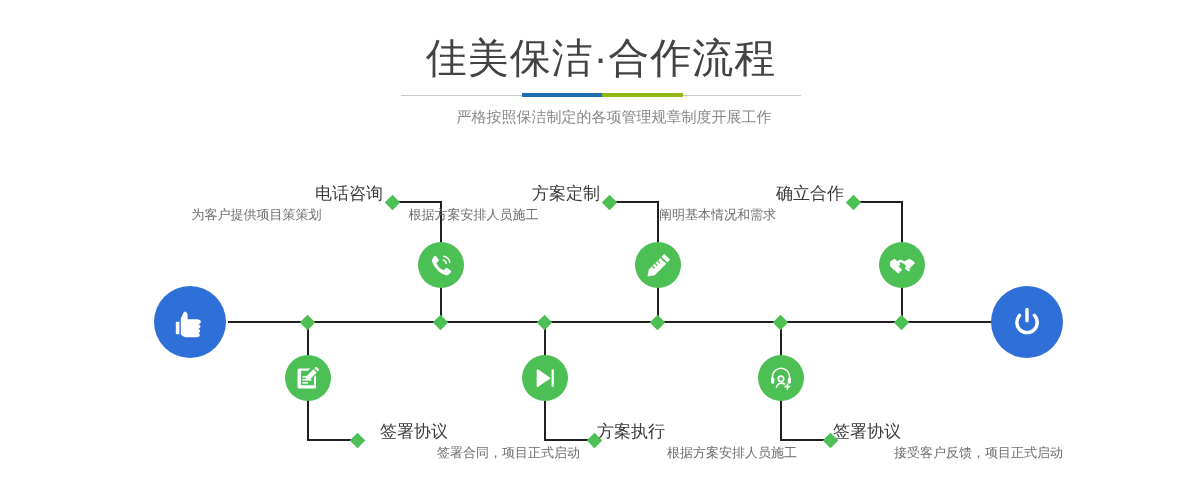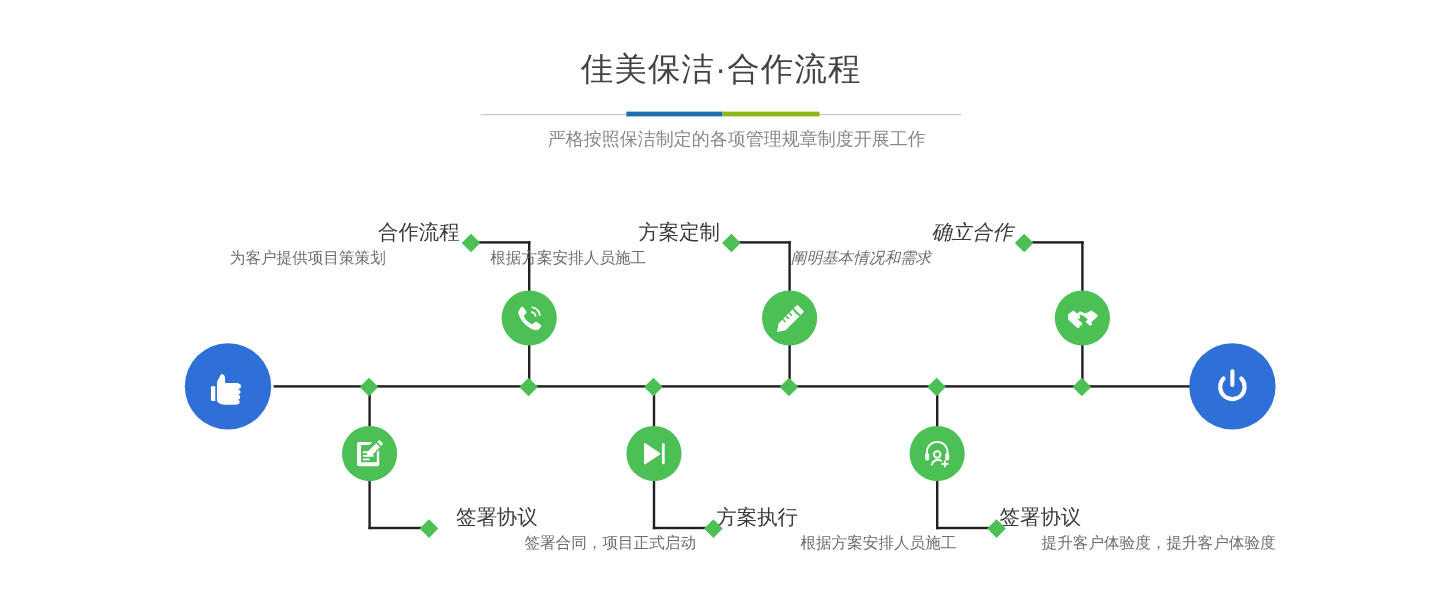--- a/index.html
+++ b/index.html
@@ -25,21 +25,21 @@
     top: 0;
     width: 1202px;
     height: 150px;
   }
   #main-title {
     position: absolute;
     left: 0;
     top: 36px;
     width: 1202px;
     text-align: center;
-    font-size: 27px;
+    font-size: 41px;
     line-height: 44px;
     color: #434343;
     letter-spacing: 1px;
     font-weight: normal;
     white-space: nowrap;
   }
   #divider {
     position: absolute;
     left: 401px;
     top: 93px;
@@ -219,21 +219,21 @@
     <div class="node-icon" style="left:418px; top:92px;">
       <span>
         <svg width="28" height="28" viewBox="0 0 28 28">
           <path fill="#ffffff" d="M7.2 5.1c0.6-0.6 1.5-0.5 2 0.2l2.3 3.1c0.4 0.6 0.3 1.4-0.2 1.9l-1.4 1.3c-0.3 0.3-0.4 0.7-0.2 1.1 0.6 1.4 1.5 2.7 2.6 3.8 1.1 1.1 2.4 2 3.8 2.6 0.4 0.2 0.8 0.1 1.1-0.2l1.3-1.4c0.5-0.5 1.3-0.6 1.9-0.2l3.1 2.3c0.7 0.5 0.8 1.4 0.2 2l-1.7 1.7c-0.9 0.9-2.2 1.2-3.4 0.8-2.9-0.9-5.8-2.7-8.3-5.2-2.5-2.5-4.3-5.4-5.2-8.3-0.4-1.2-0.1-2.5 0.8-3.4z"></path>
           <path fill="none" stroke="#ffffff" stroke-width="1.5" stroke-linecap="round" d="M16.6 5.2a7.6 7.6 0 0 1 6.2 6.2"></path>
           <path fill="none" stroke="#ffffff" stroke-width="1.5" stroke-linecap="round" d="M16.2 9.1a4.2 4.2 0 0 1 3.1 3.1"></path>
         </svg>
       </span>
     </div>
     <div class="step-label label-top" style="left:130px; top:33px; width:253px;">
-      <div class="step-title">合作流程</div>
+      <div class="step-title">电话咨询</div>
       <div class="step-desc">为客户提供项目策策划</div>
     </div>
 
     <div class="v-line" style="left:307px; top:171px; height:120px;"></div>
     <div class="h-line" style="left:307px; top:289px; width:50px;"></div>
     <div class="diamond" style="left:352px; top:284.5px;"></div>
     <div class="diamond" style="left:302px; top:166.5px;"></div>
     <div class="node-icon" style="left:285px; top:205px;">
       <span>
         <svg width="26" height="26" viewBox="0 0 26 26">
@@ -298,35 +298,35 @@
           <rect fill="#ffffff" x="3" y="12.4" width="3.3" height="6.3" rx="1.6"></rect>
           <rect fill="#ffffff" x="19.7" y="12.4" width="3.3" height="6.3" rx="1.6"></rect>
           <circle fill="none" stroke="#ffffff" stroke-width="1.6" cx="13" cy="13.8" r="2.7"></circle>
           <path fill="none" stroke="#ffffff" stroke-width="1.6" stroke-linecap="round" d="M8.4 22.2a5.3 5.3 0 0 1 8-3.2"></path>
           <path fill="none" stroke="#ffffff" stroke-width="1.7" stroke-linecap="round" d="M19.4 19.4v4.4M17.2 21.6h4.4"></path>
         </svg>
       </span>
     </div>
     <div class="step-label label-bottom" style="left:833px; top:271px; width:230px;">
       <div class="step-title">签署协议</div>
-      <div class="step-desc">提升客户体验度，提升客户体验度</div>
+      <div class="step-desc">接受客户反馈，项目正式启动</div>
     </div>
 
     <div class="v-line" style="left:901px; top:51px; height:122px;"></div>
     <div class="h-line" style="left:853px; top:51px; width:50px;"></div>
     <div class="diamond" style="left:848px; top:46.5px;"></div>
     <div class="diamond" style="left:896px; top:166.5px;"></div>
     <div class="node-icon" style="left:879px; top:92px;">
       <span>
         <svg width="28" height="28" viewBox="0 0 28 28">
           <path fill="#ffffff" d="M2.2 10.6l4.4-2.8 5.1 4.6c0.6 0.5 0.6 1.4 0.1 2-0.5 0.6-1.4 0.6-2 0.1l-2.3-2 5.9 5.4c0.6 0.5 0.6 1.4 0.1 2-0.5 0.6-1.4 0.6-2 0.1l-0.6-0.5 0.4 0.4c0.6 0.5 0.6 1.4 0.1 2-0.5 0.6-1.4 0.6-2 0.1l-6.9-6.3c-0.4-0.4-0.6-0.9-0.6-1.4z"></path>
           <path fill="#ffffff" d="M25.8 10.6l-4.4-2.8-4.8 2.5-3.6-1.5c-0.6-0.3-1.3-0.2-1.8 0.2l-3.4 2.6 1.8 1.6 2.8-1.9 3.1 1.3 4.5 4.1c0.6 0.5 0.6 1.4 0.1 2l6.1-5.6c0.4-0.4 0.6-0.9 0.6-1.4z"></path>
           <path fill="#ffffff" d="M16.6 17.2l3.1 2.8c0.6 0.5 1.5 0.5 2-0.1 0.5-0.6 0.5-1.5-0.1-2l-3.1-2.8z"></path>
         </svg>
       </span>
     </div>
-    <div class="step-label label-top" style="left:591px; top:33px; width:253px;font-style:italic;">
+    <div class="step-label label-top" style="left:591px; top:33px; width:253px;">
       <div class="step-title">确立合作</div>
       <div class="step-desc">阐明基本情况和需求</div>
     </div>
 
   </div>
 </div>
 
 </body></html>

